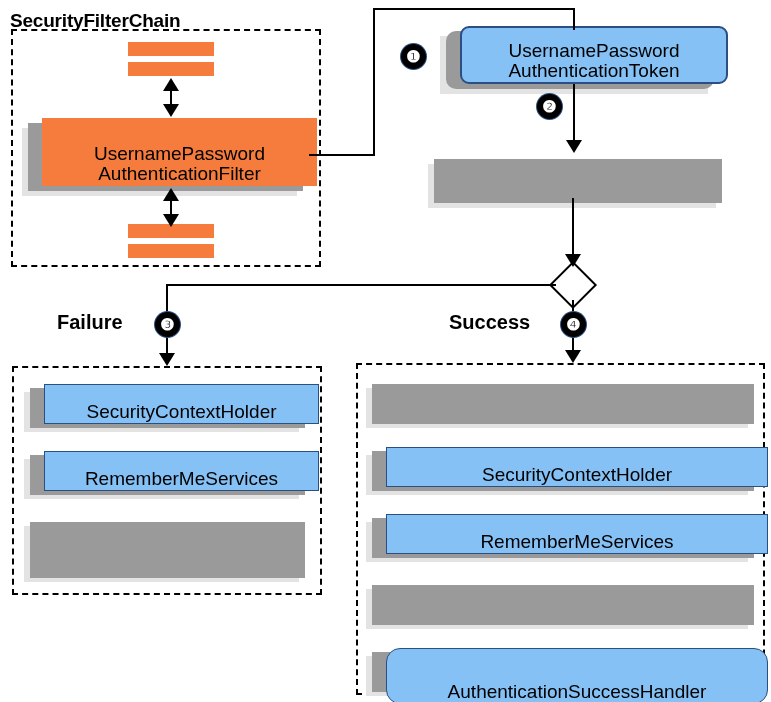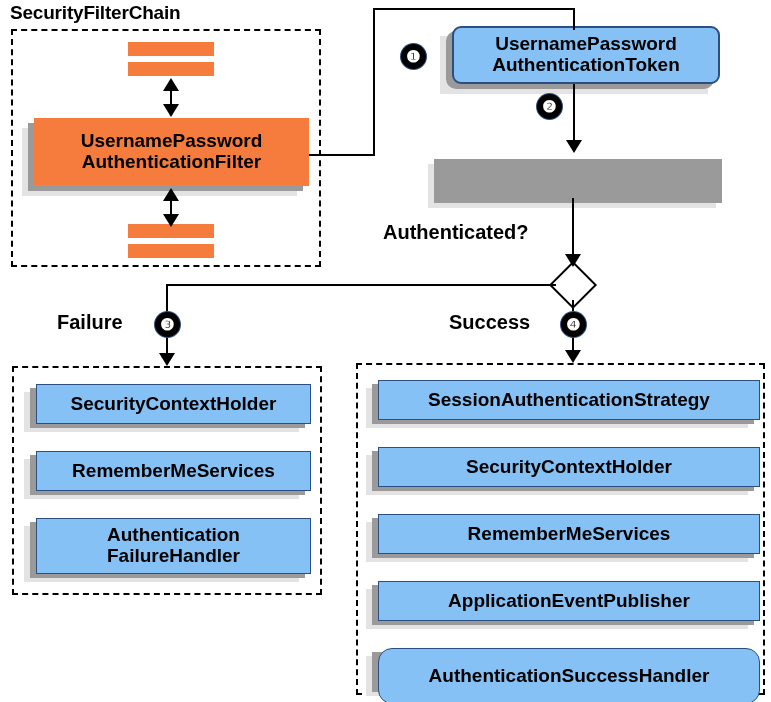--- a/index.html
+++ b/index.html
@@ -32,27 +32,28 @@
     color: #000000;
     white-space: nowrap;
     letter-spacing: -0.2px;
   }
 
   
   .node {
     position: absolute;
     box-sizing: border-box;
     display: flex;
-    align-items: center;
+    align-items: flex-end;
     justify-content: center;
     text-align: center;
-    font-weight: bold;
+    font-weight: normal;
     color: #000000;
     line-height: 1.08;
     z-index: 3;
+    margin-left: 8px;
   }
   .node .label { display: block; white-space: pre-line; }
 
   .node.blue {
     background: #85c1f5;
     border: 1px solid #2b4f80;
     font-size: 19px;
   }
   .node.orange {
     background: #f57c3c;
@@ -137,21 +138,21 @@
     color: #000000;
     white-space: nowrap;
     z-index: 6;
   }
 </style>
 </head>
 <body>
 
 <div id="canvas">
 
-  <div class="group-title" style="left:10px; top:2px;">SecurityFilterChain</div>
+  <div class="group-title" style="left:10px; top:10px;">SecurityFilterChain</div>
 
   <div class="group-box" style="left:11px; top:29px; width:310px; height:238px;"></div>
 
   <div class="bar" style="left:128px; top:42px; width:86px; height:14px;"></div>
   <div class="bar" style="left:128px; top:62px; width:86px; height:14px;"></div>
 
   <div class="line-v" style="left:170px; top:84px; height:26px;"></div>
   <div class="arrow-up" style="left:163px; top:78px;"></div>
   <div class="arrow-down" style="left:163px; top:104px;"></div>
 
@@ -186,21 +187,20 @@
   <div class="line-v" style="left:573px; top:84px; height:63px;"></div>
   <div class="arrow-down" style="left:566px; top:140px;"></div>
   <div class="badge" style="left:537px; top:94px;">❷</div>
 
   <div class="shadow-light" style="left:428px; top:164px; width:288px; height:44px;"></div>
   <div class="shadow-dark" style="left:434px; top:159px; width:288px; height:44px;"></div>
 
   <div class="line-v" style="left:572px; top:198px; height:62px;"></div>
   <div class="arrow-down" style="left:565px; top:254px;"></div>
 
-  <div class="flabel" style="left:383px; top:221px;">Authenticated?</div>
 
   <div class="diamond" style="left:556px; top:268px;"></div>
 
   <div class="line-h" style="left:166px; top:284px; width:390px;"></div>
   <div class="line-v" style="left:166px; top:284px; height:76px;"></div>
   <div class="arrow-down" style="left:159px; top:353px;"></div>
   <div class="flabel" style="left:57px; top:311px;">Failure</div>
   <div class="badge" style="left:155px; top:312px;">❸</div>
 
   <div class="line-v" style="left:572px; top:300px; height:60px;"></div>
@@ -217,50 +217,40 @@
   </div>
 
   <div class="shadow-light" style="left:24px; top:459px; width:275px; height:40px;"></div>
   <div class="shadow-dark" style="left:30px; top:455px; width:275px; height:40px;"></div>
   <div class="node blue" style="left:36px; top:451px; width:275px; height:40px;">
     <span class="label">RememberMeServices</span>
   </div>
 
   <div class="shadow-light" style="left:24px; top:526px; width:275px; height:56px;"></div>
   <div class="shadow-dark" style="left:30px; top:522px; width:275px; height:56px;"></div>
-  <div class="node blue" style="left:36px; top:518px; width:275px; height:56px;">
-    <span class="label">Authentication
-FailureHandler</span>
-  </div>
 
   <div class="group-box" style="left:356px; top:363px; width:409px; height:332px;"></div>
 
   <div class="shadow-light" style="left:366px; top:388px; width:382px; height:40px;"></div>
   <div class="shadow-dark" style="left:372px; top:384px; width:382px; height:40px;"></div>
-  <div class="node blue" style="left:378px; top:380px; width:382px; height:40px;">
-    <span class="label">SessionAuthenticationStrategy</span>
-  </div>
 
   <div class="shadow-light" style="left:366px; top:455px; width:382px; height:40px;"></div>
   <div class="shadow-dark" style="left:372px; top:451px; width:382px; height:40px;"></div>
   <div class="node blue" style="left:378px; top:447px; width:382px; height:40px;">
     <span class="label">SecurityContextHolder</span>
   </div>
 
   <div class="shadow-light" style="left:366px; top:522px; width:382px; height:40px;"></div>
   <div class="shadow-dark" style="left:372px; top:518px; width:382px; height:40px;"></div>
   <div class="node blue" style="left:378px; top:514px; width:382px; height:40px;">
     <span class="label">RememberMeServices</span>
   </div>
 
   <div class="shadow-light" style="left:366px; top:589px; width:382px; height:40px;"></div>
   <div class="shadow-dark" style="left:372px; top:585px; width:382px; height:40px;"></div>
-  <div class="node blue" style="left:378px; top:581px; width:382px; height:40px;">
-    <span class="label">ApplicationEventPublisher</span>
-  </div>
 
   <div class="shadow-light" style="left:366px; top:656px; width:382px; height:40px;"></div>
   <div class="shadow-dark" style="left:372px; top:652px; width:382px; height:40px;"></div>
   <div class="node blue" style="left:378px; top:648px; width:382px; height:56px;border-radius:14px;">
     <span class="label">AuthenticationSuccessHandler</span>
   </div>
 
 </div>
 
 </body></html>

